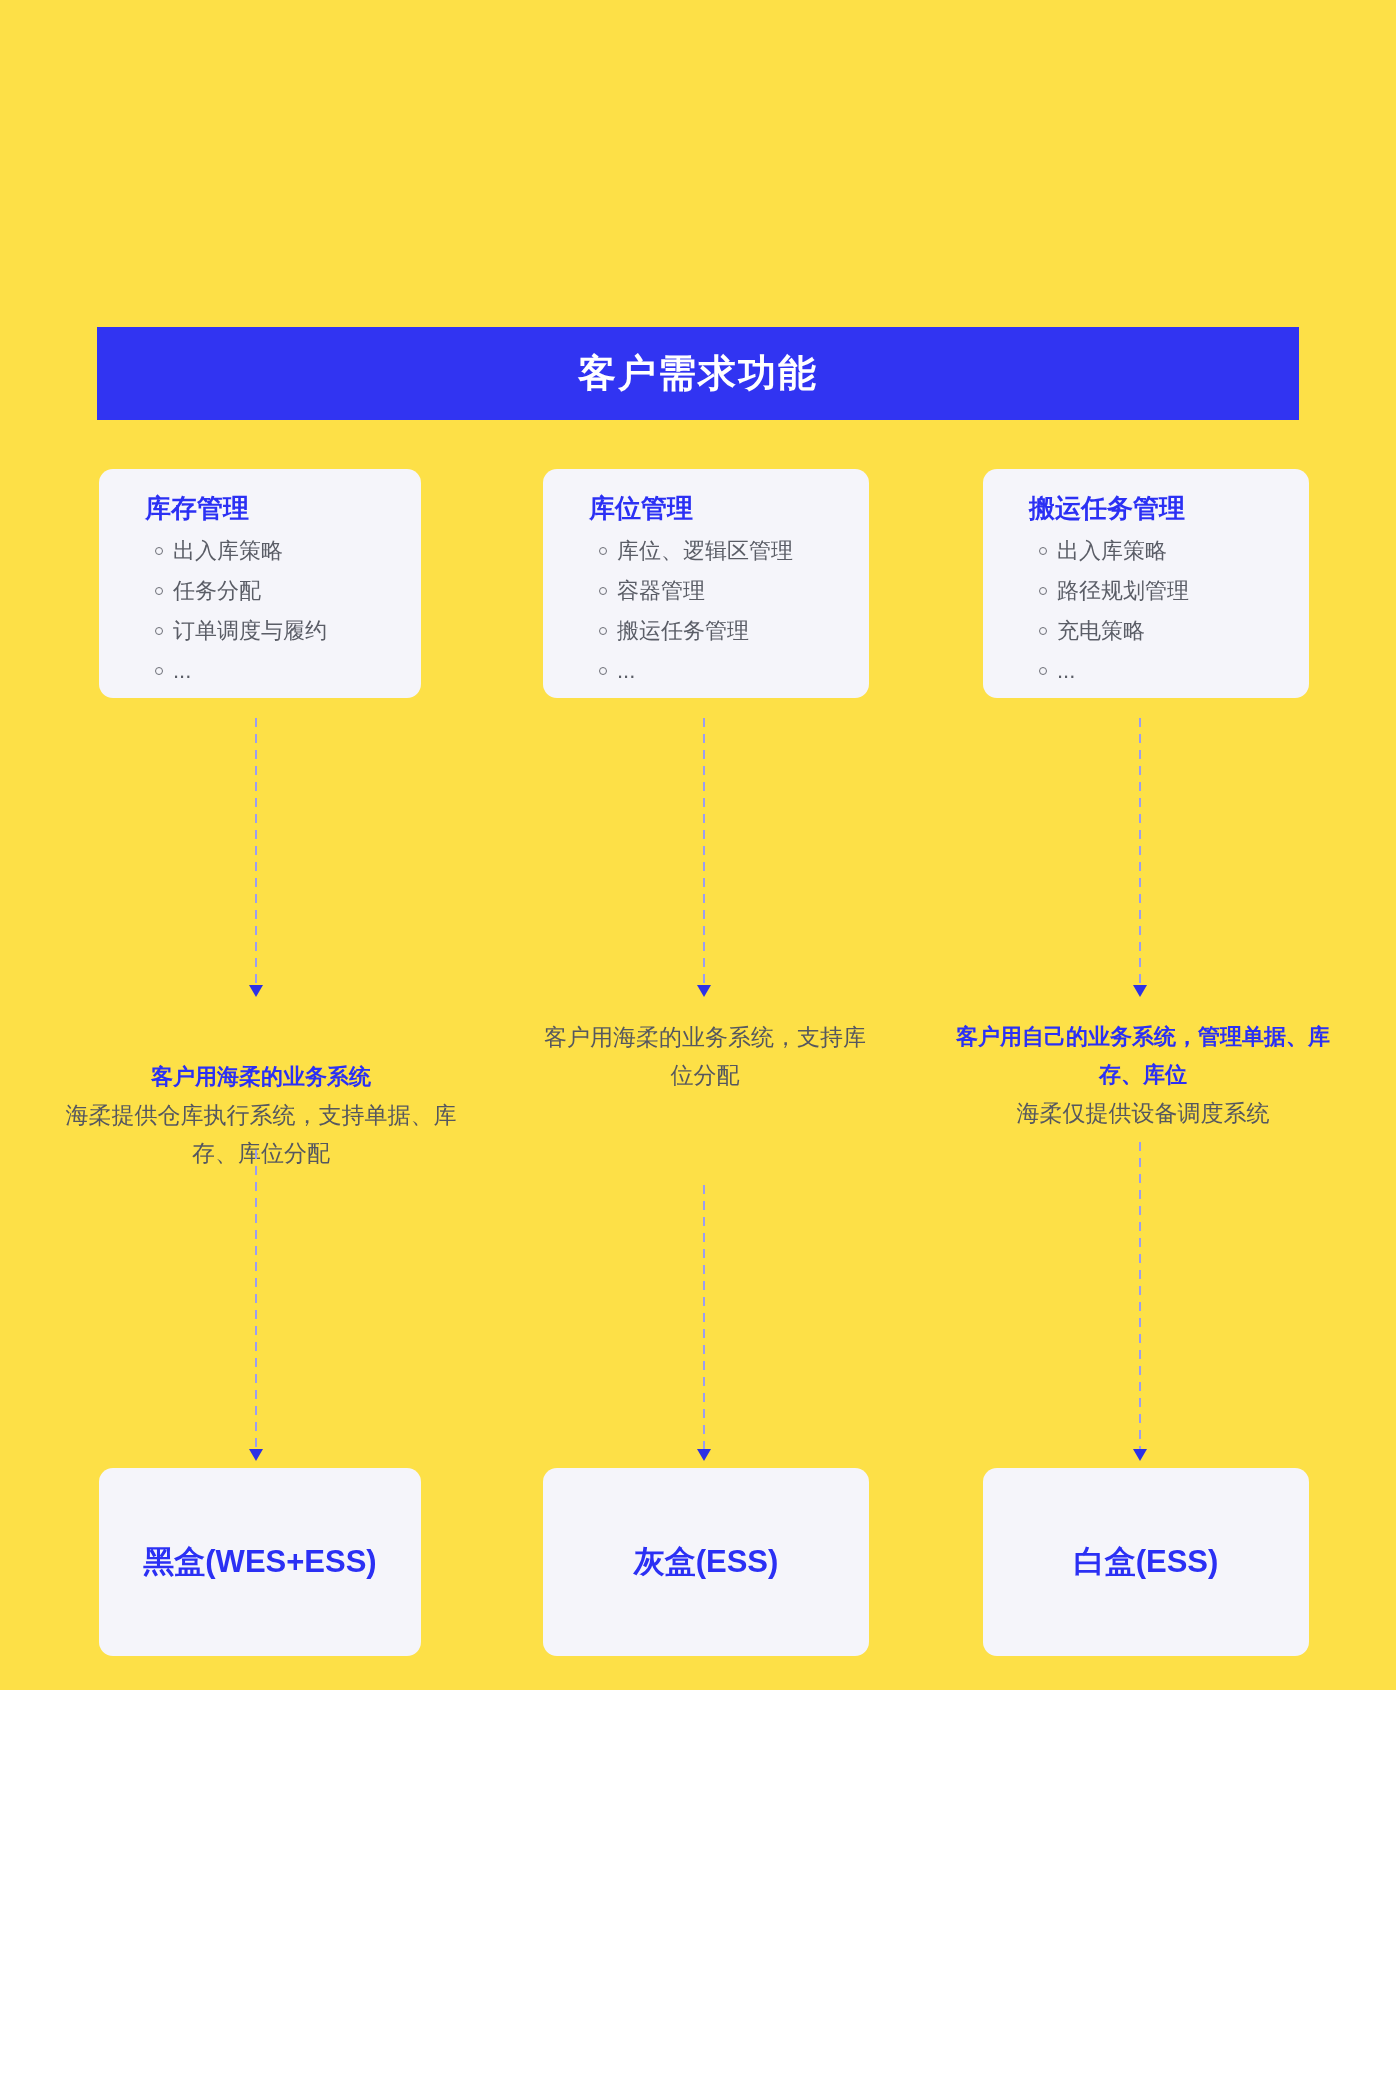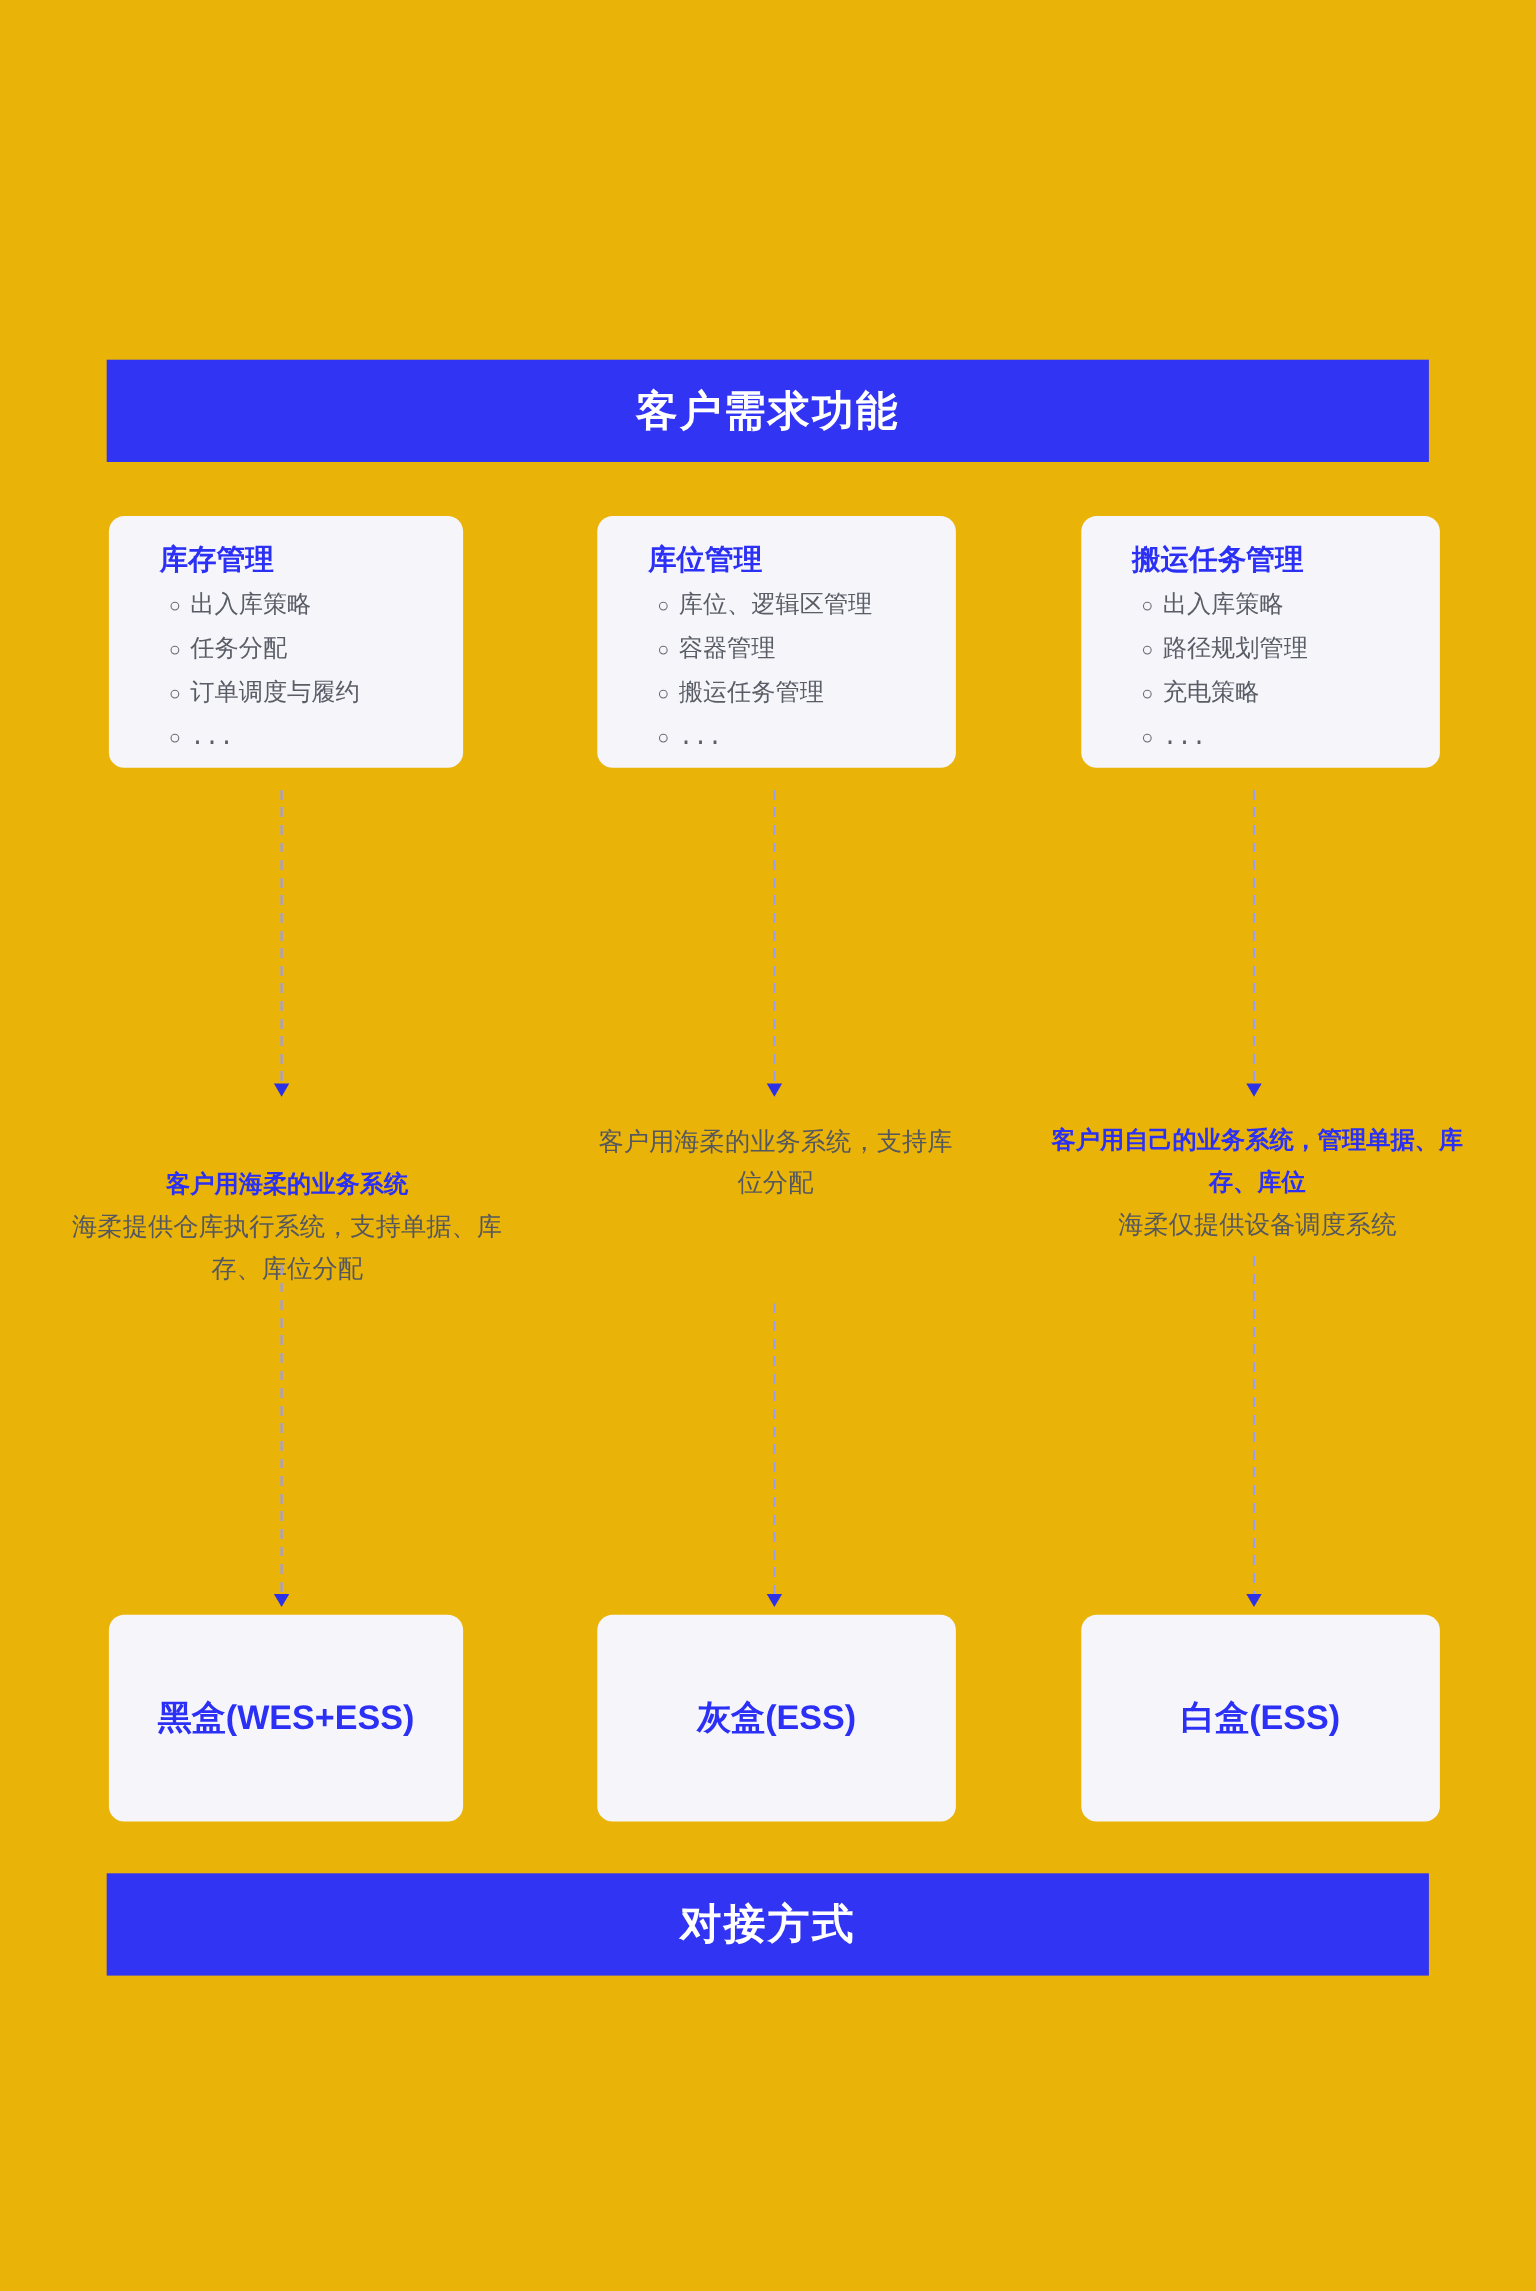--- a/index.html
+++ b/index.html
@@ -1,21 +1,21 @@
 <!DOCTYPE html>
 <html><head>
 <meta charset="utf-8">
 <style>
   html,body{margin:0;padding:0;background:#ffffff;}
   *{box-sizing:border-box;}
   body{font-family:"Liberation Sans","DejaVu Sans",sans-serif;}
   .canvas{
     position:relative;
-    width:1396px;height:2083px;
-    background:#eab308;
+    width:1396px;height:1690px;
+    background:#fde047;
     overflow:hidden;
   }
   
   .banner{
     position:absolute;left:97px;width:1202px;height:93px;
     background:#3134f2;
     display:flex;align-items:center;justify-content:center;
     color:#ffffff;font-size:38px;font-weight:bold;letter-spacing:2px;
   }
   .banner.top{top:327px;}
@@ -27,21 +27,21 @@
     padding:22px 20px 0 46px;
   }
   .card-title{
     color:#2b30f4;font-size:26px;font-weight:bold;line-height:34px;
   }
   .card-list{
     list-style:none;margin:6px 0 0 0;padding:0 0 0 10px;
   }
   .card-list li{
     display:flex;align-items:center;
-    color:#5a5d66;font-size:22px;line-height:40px;font-family:Liberation Mono, monospace;
+    color:#5a5d66;font-size:22px;line-height:40px;
   }
   .bullet{
     flex:0 0 auto;
     width:8px;height:8px;border:1.5px solid #6d6f77;border-radius:50%;
     margin-right:10px;
   }
   
   .mid{
     position:absolute;top:1018px;text-align:center;line-height:38px;
   }

